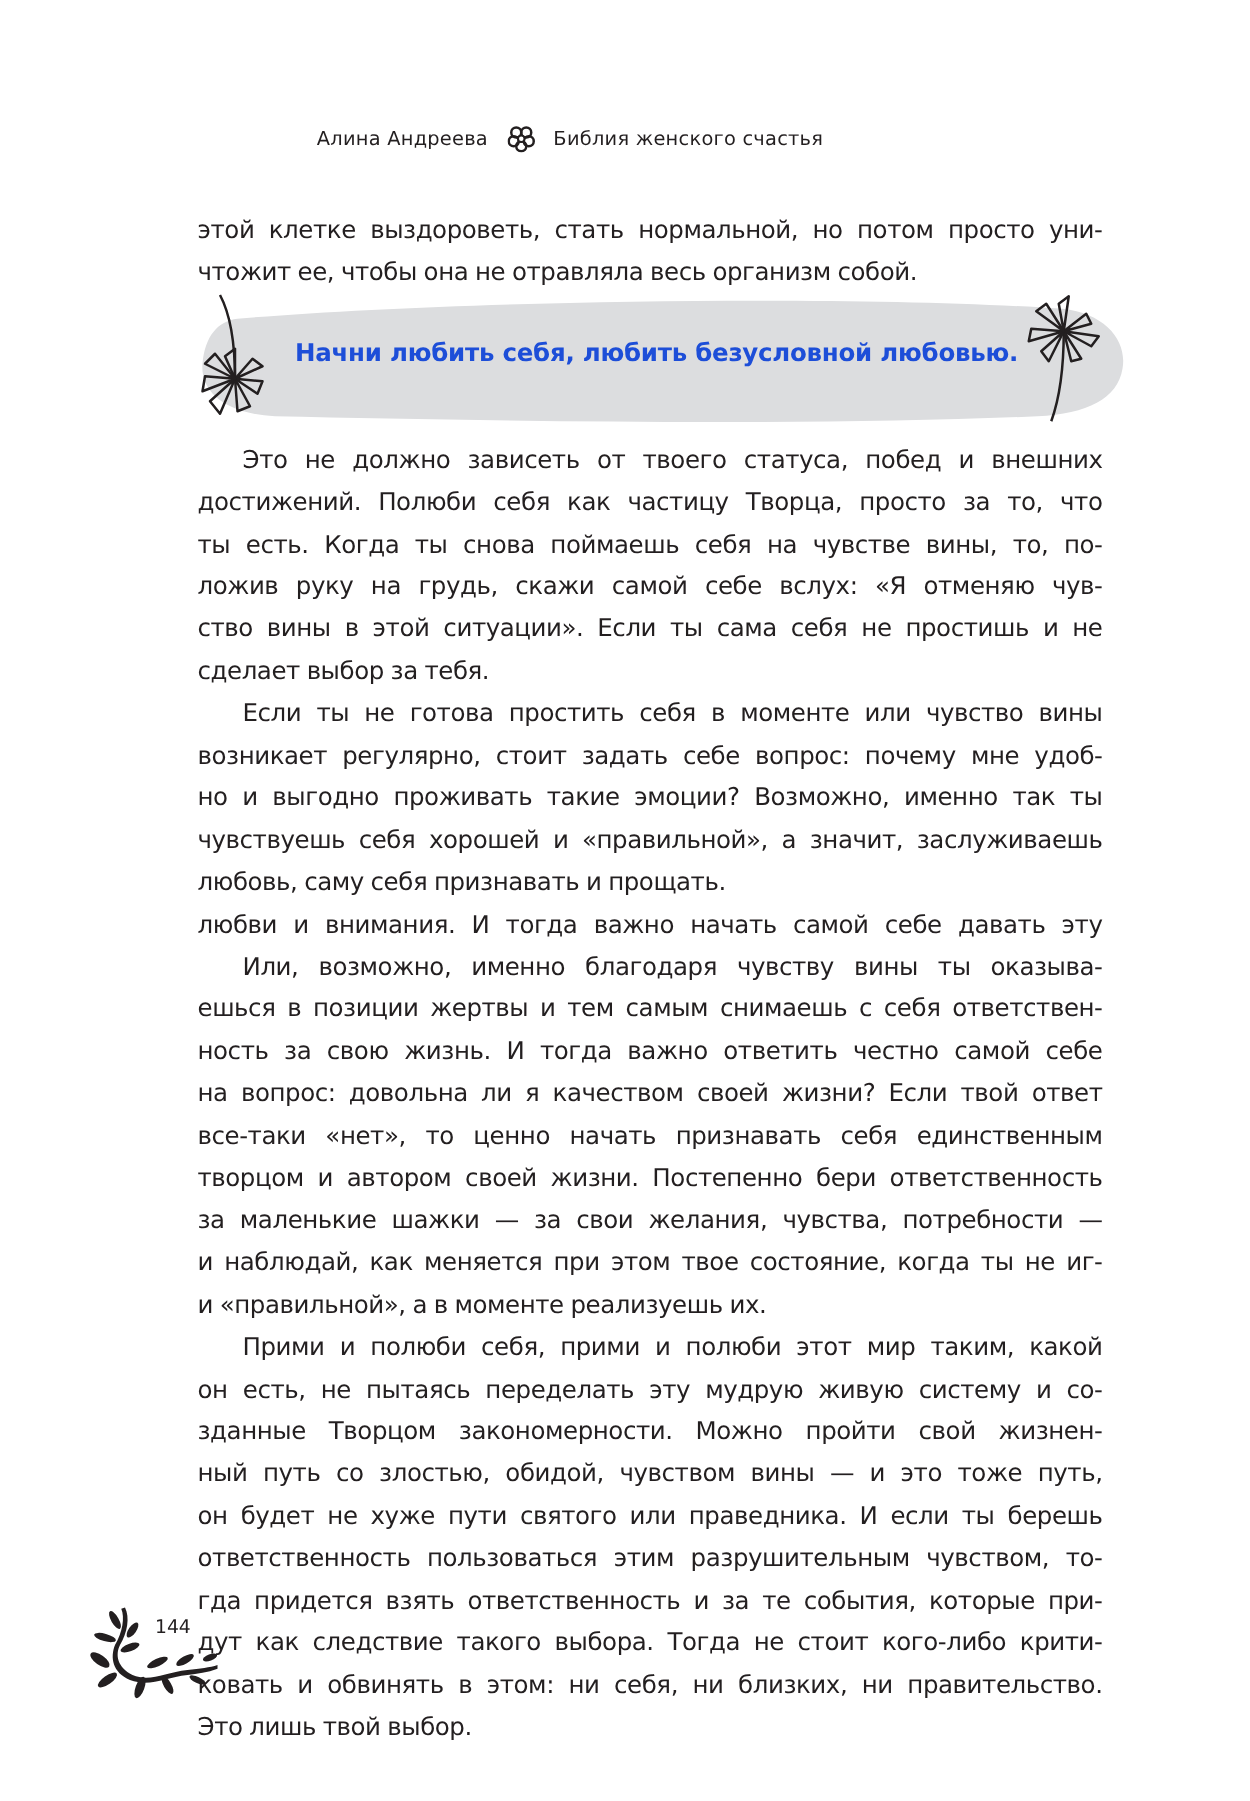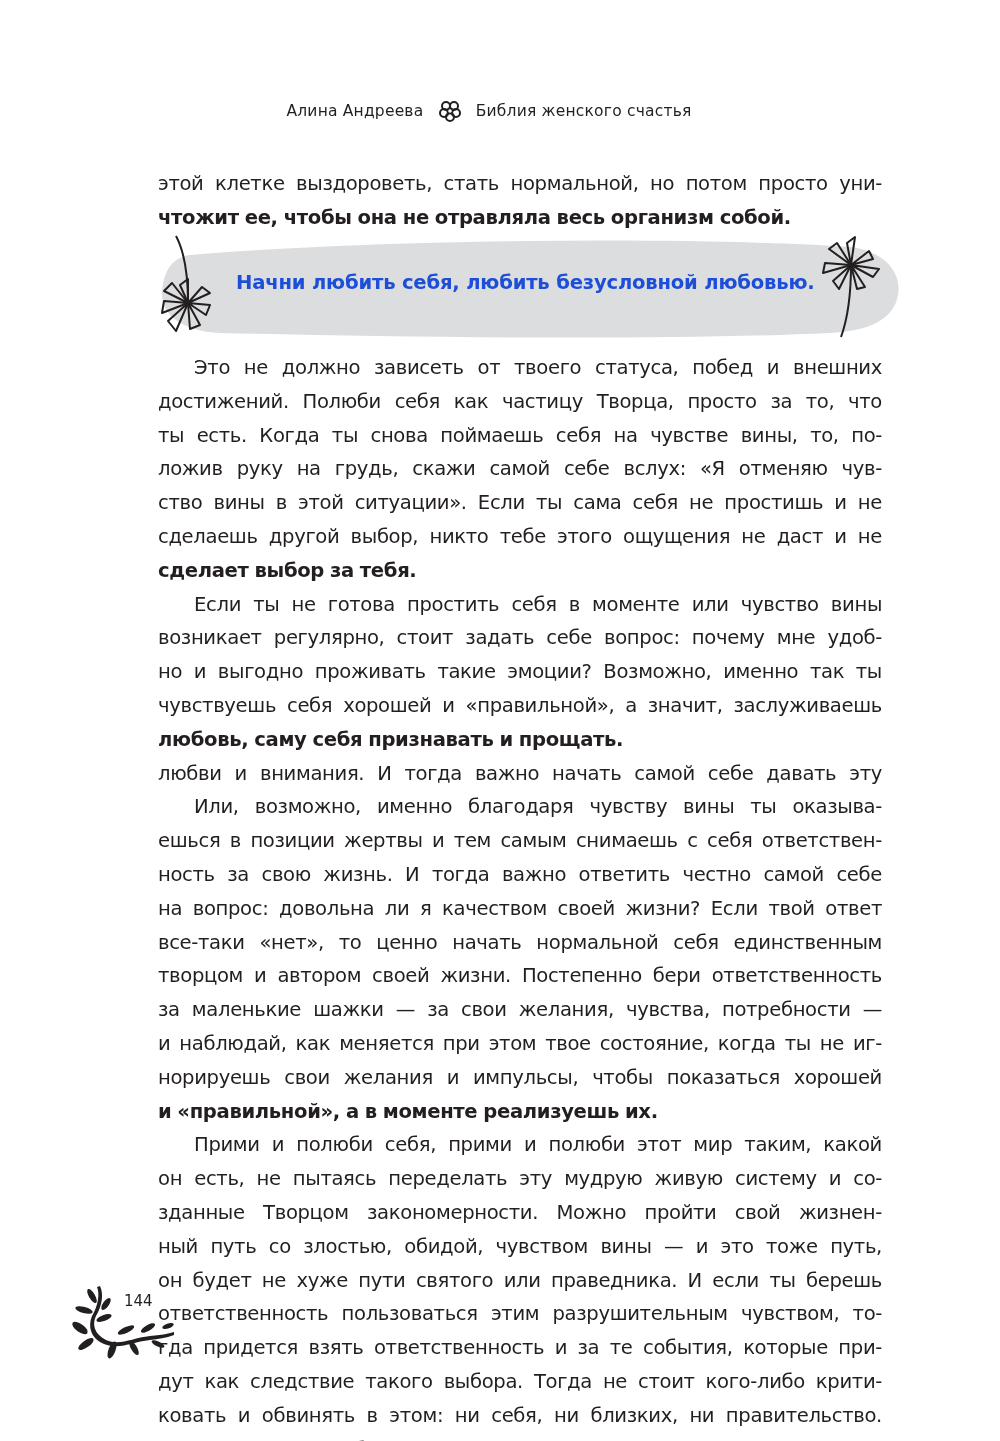--- a/index.html
+++ b/index.html
@@ -1,25 +1,25 @@
 <!DOCTYPE html>
 <html><head>
 <meta charset="utf-8">
 <style>
   html, body { margin: 0; padding: 0; background: #ffffff; }
   body { width: 1000px; height: 1441px; position: relative; overflow: hidden;
          font-family: "DejaVu Sans", sans-serif; color: #231f20; }
   .header { position: absolute; top: 100px; left: 0; width: 912px; text-align: center;
-            font-size: 15.5px; color: #231f20; letter-spacing: 0.2px; margin-left: 33px; }
+            font-size: 15.5px; color: #231f20; letter-spacing: 0.2px; }
   .header span { display: inline-block; vertical-align: middle; }
   .header .flower { margin: 0 10px; width: 22px; height: 22px; }
   .text { position: absolute; left: 158px; width: 724px; font-size: 19.6px; line-height: 33.8px;
           letter-spacing: -0.35px; word-spacing: -0.5px; }
   .line { display: block; white-space: nowrap; text-align: justify; text-align-last: justify; height: 33.8px; }
-  .line.last { text-align-last: left; font-weight: bold; }
+  .line.last { text-align-last: left; }
   .line.indent { padding-left: 36px; }
   .callout { position: absolute; left: 150px; top: 233px; width: 760px; height: 110px; }
   .callout svg.blob { position: absolute; left: 0; top: 0; }
   .callout-text { position: absolute; left: 86px; top: 38px; font-size: 19.6px; font-weight: bold;
                   color: #1d4ed8; letter-spacing: -0.2px; white-space: nowrap; }
   .fl-left { position: absolute; left: 8px; top: 0; }
   .fl-right { position: absolute; left: 665px; top: -2px; }
   .footer { position: absolute; left: 70px; top: 1282px; }
   .page-num { position: absolute; left: 124px; top: 1292px; font-size: 15px; color: #231f20; text-align: right; }
 </style>
@@ -82,39 +82,37 @@
     </svg>
   </span>
 </div>
 
 <div class="text" style="top:351px;">
   <span class="line indent">Это не должно зависеть от твоего статуса, побед и внешних</span>
   <span class="line">достижений. Полюби себя как частицу Творца, просто за то, что</span>
   <span class="line">ты есть. Когда ты снова поймаешь себя на чувстве вины, то, по-</span>
   <span class="line">ложив руку на грудь, скажи самой себе вслух: «Я отменяю чув-</span>
   <span class="line">ство вины в этой ситуации». Если ты сама себя не простишь и не</span>
-  <span class="line">сделаешь другой выбор, никто тебе этого ощущения не даст и не</span>
   <span class="line last">сделает выбор за тебя.</span>
 
   <span class="line indent">Если ты не готова простить себя в моменте или чувство вины</span>
   <span class="line">возникает регулярно, стоит задать себе вопрос: почему мне удоб-</span>
   <span class="line">но и выгодно проживать такие эмоции? Возможно, именно так ты</span>
   <span class="line">чувствуешь себя хорошей и «правильной», а значит, заслуживаешь</span>
   <span class="line last">любовь, саму себя признавать и прощать.</span>
   <span class="line">любви и внимания. И тогда важно начать самой себе давать эту</span>
 
   <span class="line indent">Или, возможно, именно благодаря чувству вины ты оказыва-</span>
   <span class="line">ешься в позиции жертвы и тем самым снимаешь с себя ответствен-</span>
   <span class="line">ность за свою жизнь. И тогда важно ответить честно самой себе</span>
   <span class="line">на вопрос: довольна ли я качеством своей жизни? Если твой ответ</span>
-  <span class="line">все-таки «нет», то ценно начать нормальной себя единственным</span>
+  <span class="line">все-таки «нет», то ценно начать признавать себя единственным</span>
   <span class="line">творцом и автором своей жизни. Постепенно бери ответственность</span>
   <span class="line">за маленькие шажки — за свои желания, чувства, потребности —</span>
   <span class="line">и наблюдай, как меняется при этом твое состояние, когда ты не иг-</span>
-  <span class="line">норируешь свои желания и импульсы, чтобы показаться хорошей</span>
   <span class="line last">и «правильной», а в моменте реализуешь их.</span>
 
   <span class="line indent">Прими и полюби себя, прими и полюби этот мир таким, какой</span>
   <span class="line">он есть, не пытаясь переделать эту мудрую живую систему и со-</span>
   <span class="line">зданные Творцом закономерности. Можно пройти свой жизнен-</span>
   <span class="line">ный путь со злостью, обидой, чувством вины — и это тоже путь,</span>
   <span class="line">он будет не хуже пути святого или праведника. И если ты берешь</span>
   <span class="line">ответственность пользоваться этим разрушительным чувством, то-</span>
   <span class="line">гда придется взять ответственность и за те события, которые при-</span>
   <span class="line">дут как следствие такого выбора. Тогда не стоит кого-либо крити-</span>

